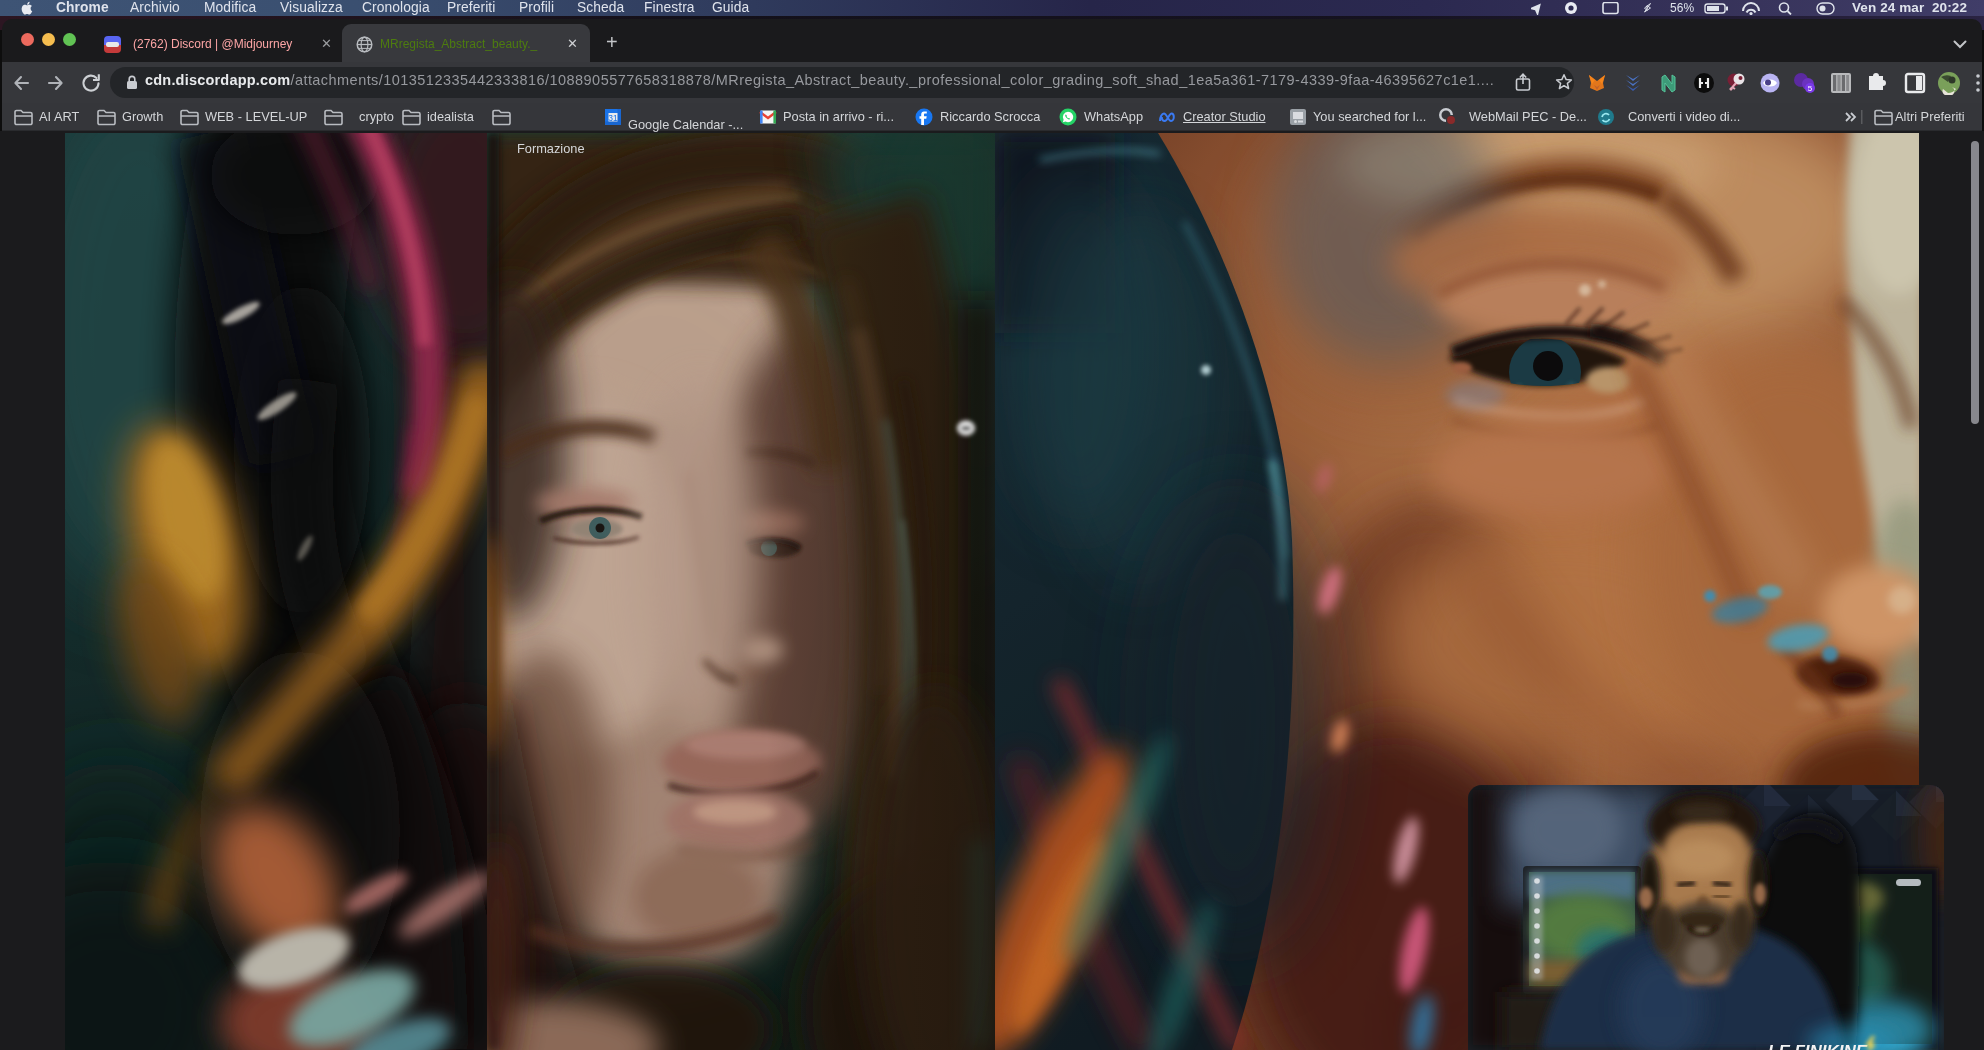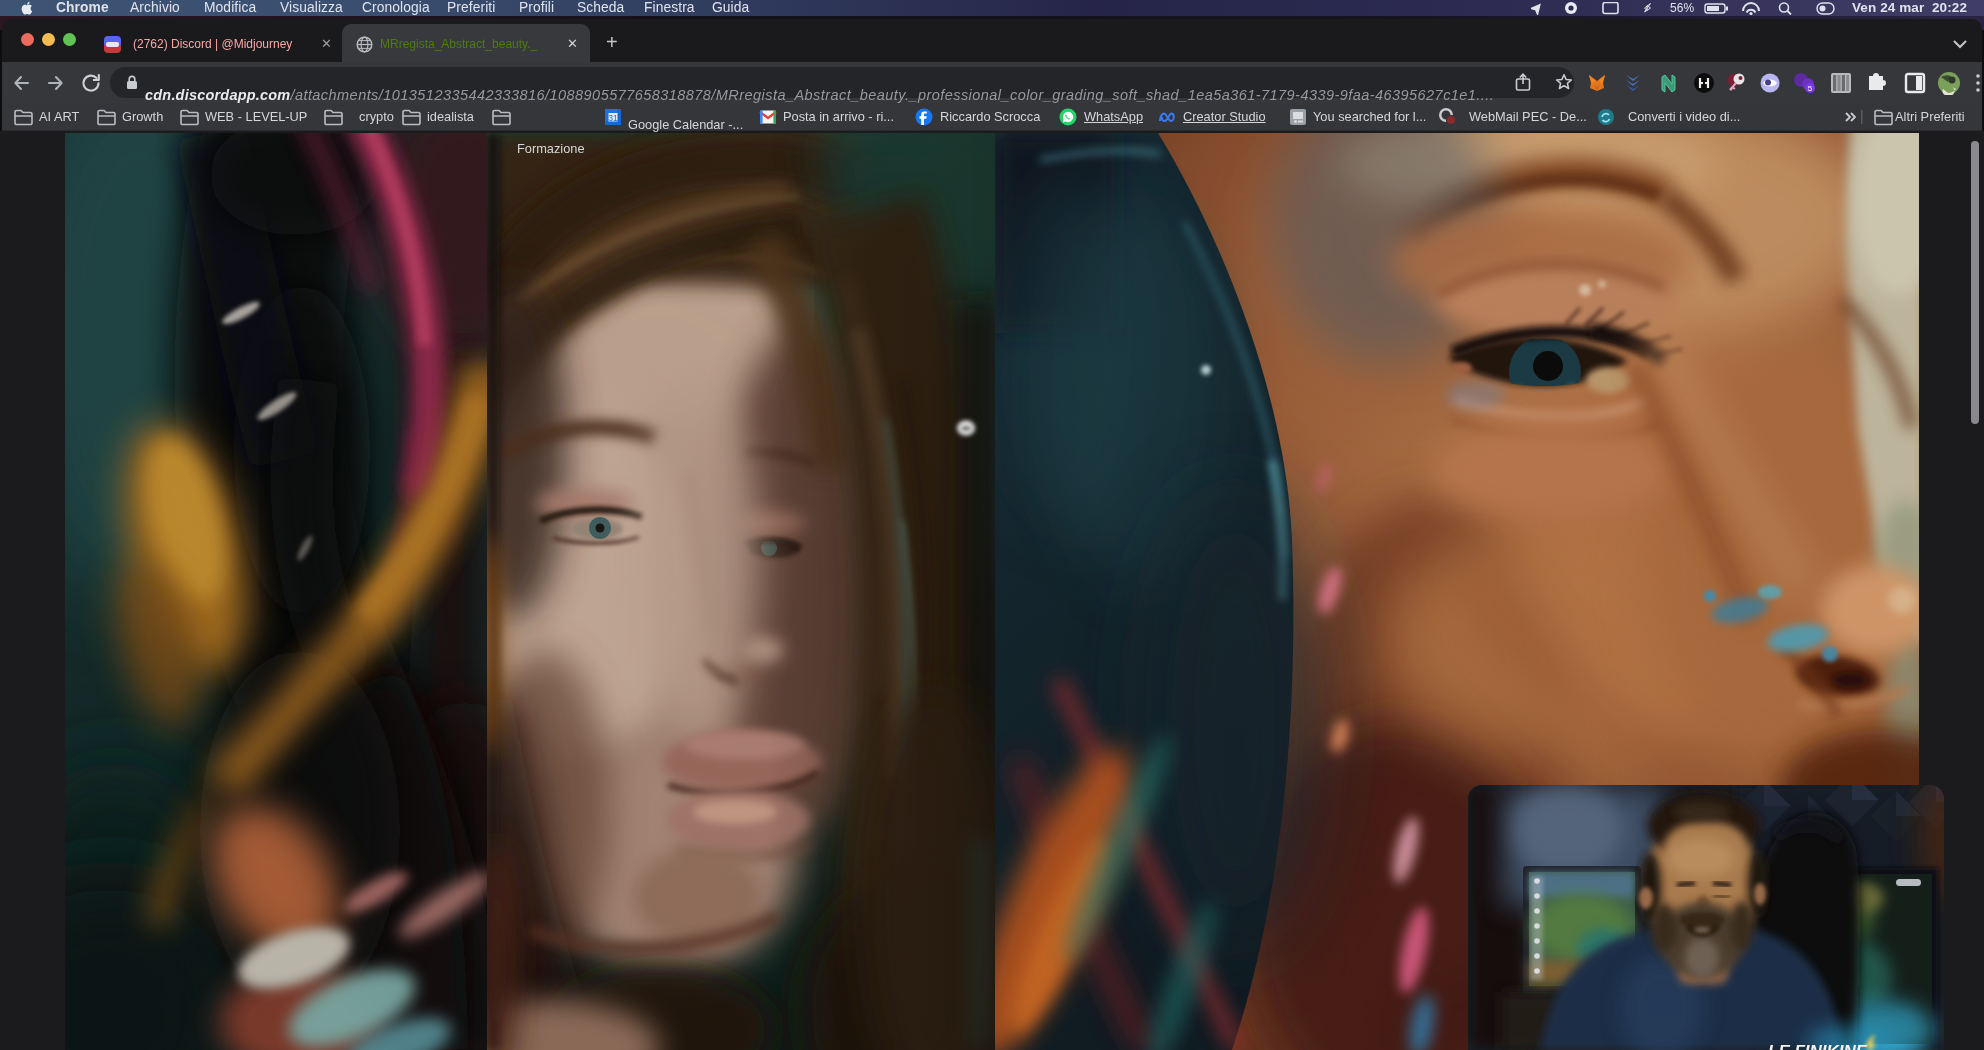--- a/index.html
+++ b/index.html
@@ -454,21 +454,21 @@
     <path d="M16 11 H4 M9 5 L3.4 11 L9 17" fill="none" stroke="#b0b3b8" stroke-width="2.1" stroke-linecap="round" stroke-linejoin="round"></path>
     <path d="M37 11 H49 M44 5 L49.6 11 L44 17" fill="none" stroke="#b0b3b8" stroke-width="2.1" stroke-linecap="round" stroke-linejoin="round"></path>
     <path d="M84.5 6 a7.5 7.5 0 1 0 2 5.2" fill="none" stroke="#cdd0d4" stroke-width="2.1" stroke-linecap="round"></path>
     <path d="M86.8 2.2 V8 H81" fill="none" stroke="#cdd0d4" stroke-width="2.1" stroke-linejoin="round"></path>
   </svg>
   <div class="abs" style="left:110px;top:67px;width:1464px;height:31px;border-radius:16px;background:#232528;"></div>
   <svg class="abs" style="left:126px;top:75px;" width="12" height="15" viewBox="0 0 12 15">
     <rect x="1" y="6" width="10" height="8" rx="1.5" fill="#c9ccd1"></rect>
     <path d="M3.2 6 V4.2 a2.8 2.8 0 0 1 5.6 0 V6" fill="none" stroke="#c9ccd1" stroke-width="1.6"></path>
   </svg>
-  <div class="abs" style="left:145px;top:87px;font-size:14.5px;letter-spacing:-0.15px;white-space:nowrap;overflow:hidden;width:1355px;font-style:italic;">
+  <div class="abs" style="left:145px;top:72px;font-size:14.5px;letter-spacing:-0.15px;white-space:nowrap;overflow:hidden;width:1355px;">
     <span style="color:#e8eaec;font-weight:bold;letter-spacing:0.2px;">cdn.discordapp.com</span><span style="color:#97999e;letter-spacing:0.45px;">/attachments/1013512335442333816/1088905577658318878/MRregista_Abstract_beauty._professional_color_grading_soft_shad_1ea5a361-7179-4339-9faa-46395627c1e1....</span>
   </div>
   <svg class="abs" style="left:1515px;top:73px;" width="60" height="19" viewBox="0 0 60 19">
     <rect x="1.5" y="6" width="13" height="11" rx="1.5" fill="none" stroke="#c9ccd1" stroke-width="1.6"></rect>
     <path d="M8 11 V1.5 M4.8 4.5 L8 1.2 L11.2 4.5" fill="none" stroke="#c9ccd1" stroke-width="1.6"></path>
     <path d="M49 1.8 L51.2 6.6 L56.4 7 L52.4 10.4 L53.6 15.5 L49 12.7 L44.4 15.5 L45.6 10.4 L41.6 7 L46.8 6.6 Z" fill="none" stroke="#c9ccd1" stroke-width="1.5" stroke-linejoin="round"></path>
   </svg>
 
   <svg class="abs" style="left:1586px;top:71px;" width="398" height="24" viewBox="0 0 398 24">
 
@@ -578,20 +578,20 @@
     </svg>
     <div class="bki" style="left:39px;">AI ART</div>
     <div class="bki" style="left:122px;">Growth</div>
     <div class="bki" style="left:205px;">WEB - LEVEL-UP</div>
     <div class="bki" style="left:359px;">crypto</div>
     <div class="bki" style="left:427px;">idealista</div>
     <div class="bki" style="left:517px;margin-top:32px;">Formazione</div>
     <div class="bki" style="left:628px;margin-top:8px;">Google Calendar -...</div>
     <div class="bki" style="left:783px;">Posta in arrivo - ri...</div>
     <div class="bki" style="left:940px;">Riccardo Scrocca</div>
-    <div class="bki" style="left:1084px;text-decoration:underline;">WhatsApp</div>
+    <div class="bki" style="left:1084px;">WhatsApp</div>
     <div class="bki" style="left:1183px;text-decoration:underline;">Creator Studio</div>
     <div class="bki" style="left:1313px;">You searched for l...</div>
     <div class="bki" style="left:1469px;">WebMail PEC - De...</div>
     <div class="bki" style="left:1628px;">Converti i video di...</div>
     <div class="bki" style="left:1895px;">Altri Preferiti</div>
   </div>
 </div>
 
 </body></html>

